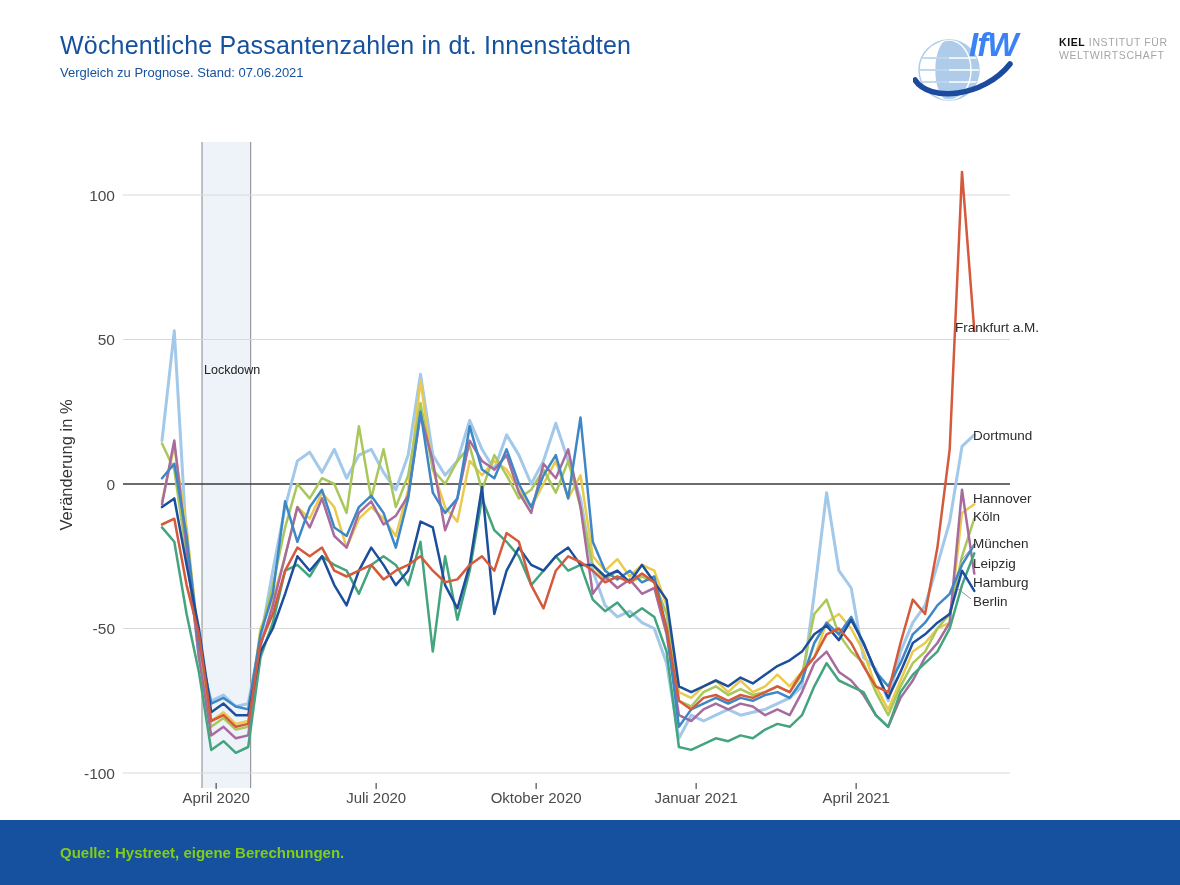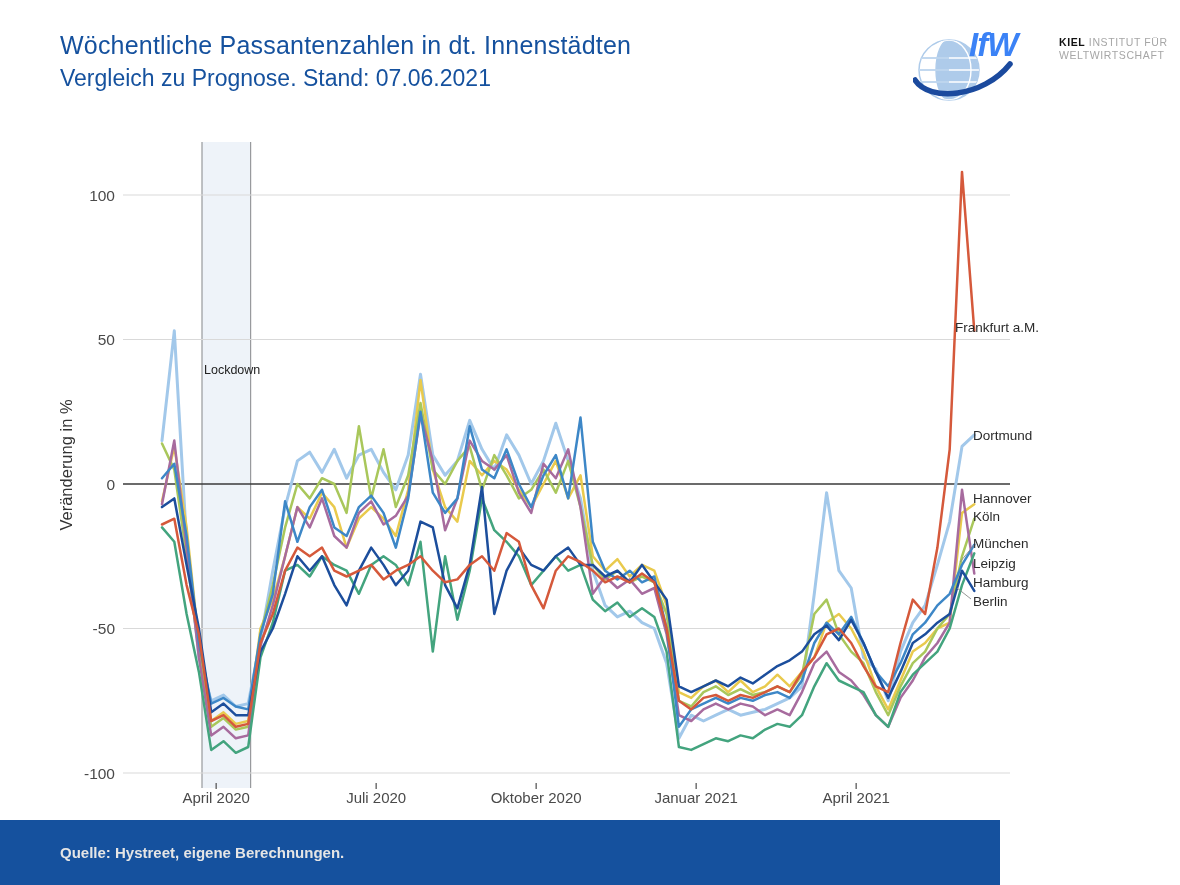--- a/index.html
+++ b/index.html
@@ -1,34 +1,34 @@
 <!DOCTYPE html>
 <html><head>
 <meta charset="utf-8">
 <style>
   html,body{margin:0;padding:0;background:#fff;}
   .page{position:relative;width:1180px;height:885px;background:#ffffff;overflow:hidden;
         font-family:"Liberation Sans",sans-serif;}
   
   .hdr{position:absolute;left:60px;top:30px;}
   .hdr h1{margin:0;font-size:25px;line-height:30px;font-weight:normal;color:#15519e;letter-spacing:.2px;}
-  .hdr .sub{margin-top:5px;font-size:23px;color:#15519e;font-weight:400;}
+  .hdr .sub{margin-top:5px;font-size:13px;color:#15519e;font-weight:400;}
   
   .logo{position:absolute;left:913px;top:20px;width:250px;height:95px;}
   .logo svg{position:absolute;left:0;top:16px;}
   .logo .ifw{position:absolute;left:56px;top:6px;font-size:33px;font-weight:bold;font-style:italic;
              color:#3b82f6;letter-spacing:-1px;}
   .logo .inst{position:absolute;left:110px;top:16px;font-size:10.5px;line-height:13px;color:#a6a6a6;
               letter-spacing:.6px;white-space:nowrap;margin-left:36px;}
   .logo .inst b{color:#111;font-weight:bold;letter-spacing:.6px;}
   
   .chart-wrap{position:absolute;left:0;top:0;width:1112px;height:820px;}
   svg text{font-family:"Liberation Sans",sans-serif;}
   
-  .ftr{position:absolute;left:0;bottom:0;width:1000px;height:65px;background:#15519e;color:#e5e5e5;}
+  .ftr{position:absolute;left:0;bottom:0;width:1180px;height:65px;background:#15519e;color:#84cc16;}
   .ftr .src{position:absolute;left:60px;top:24px;font-size:15px;font-weight:bold;}
   .ftr .brand{position:absolute;right:58px;top:20px;font-size:20px;font-weight:bold;}
 </style>
 </head>
 <body>
 
 <div class="page">
 
   <div class="hdr">
     <h1>Wöchentliche Passantenzahlen in dt. Innenstädten</h1>

